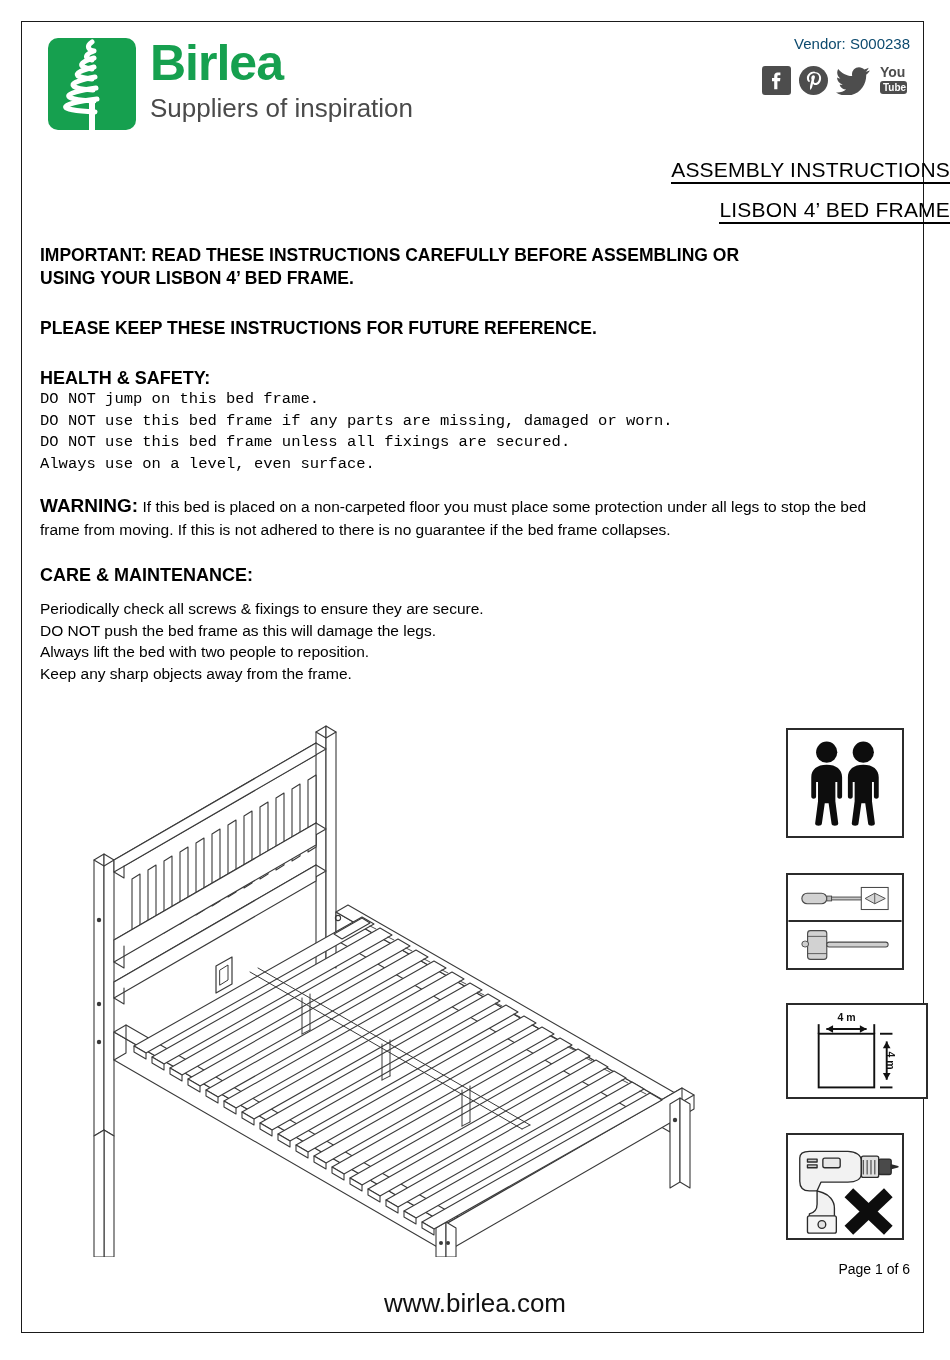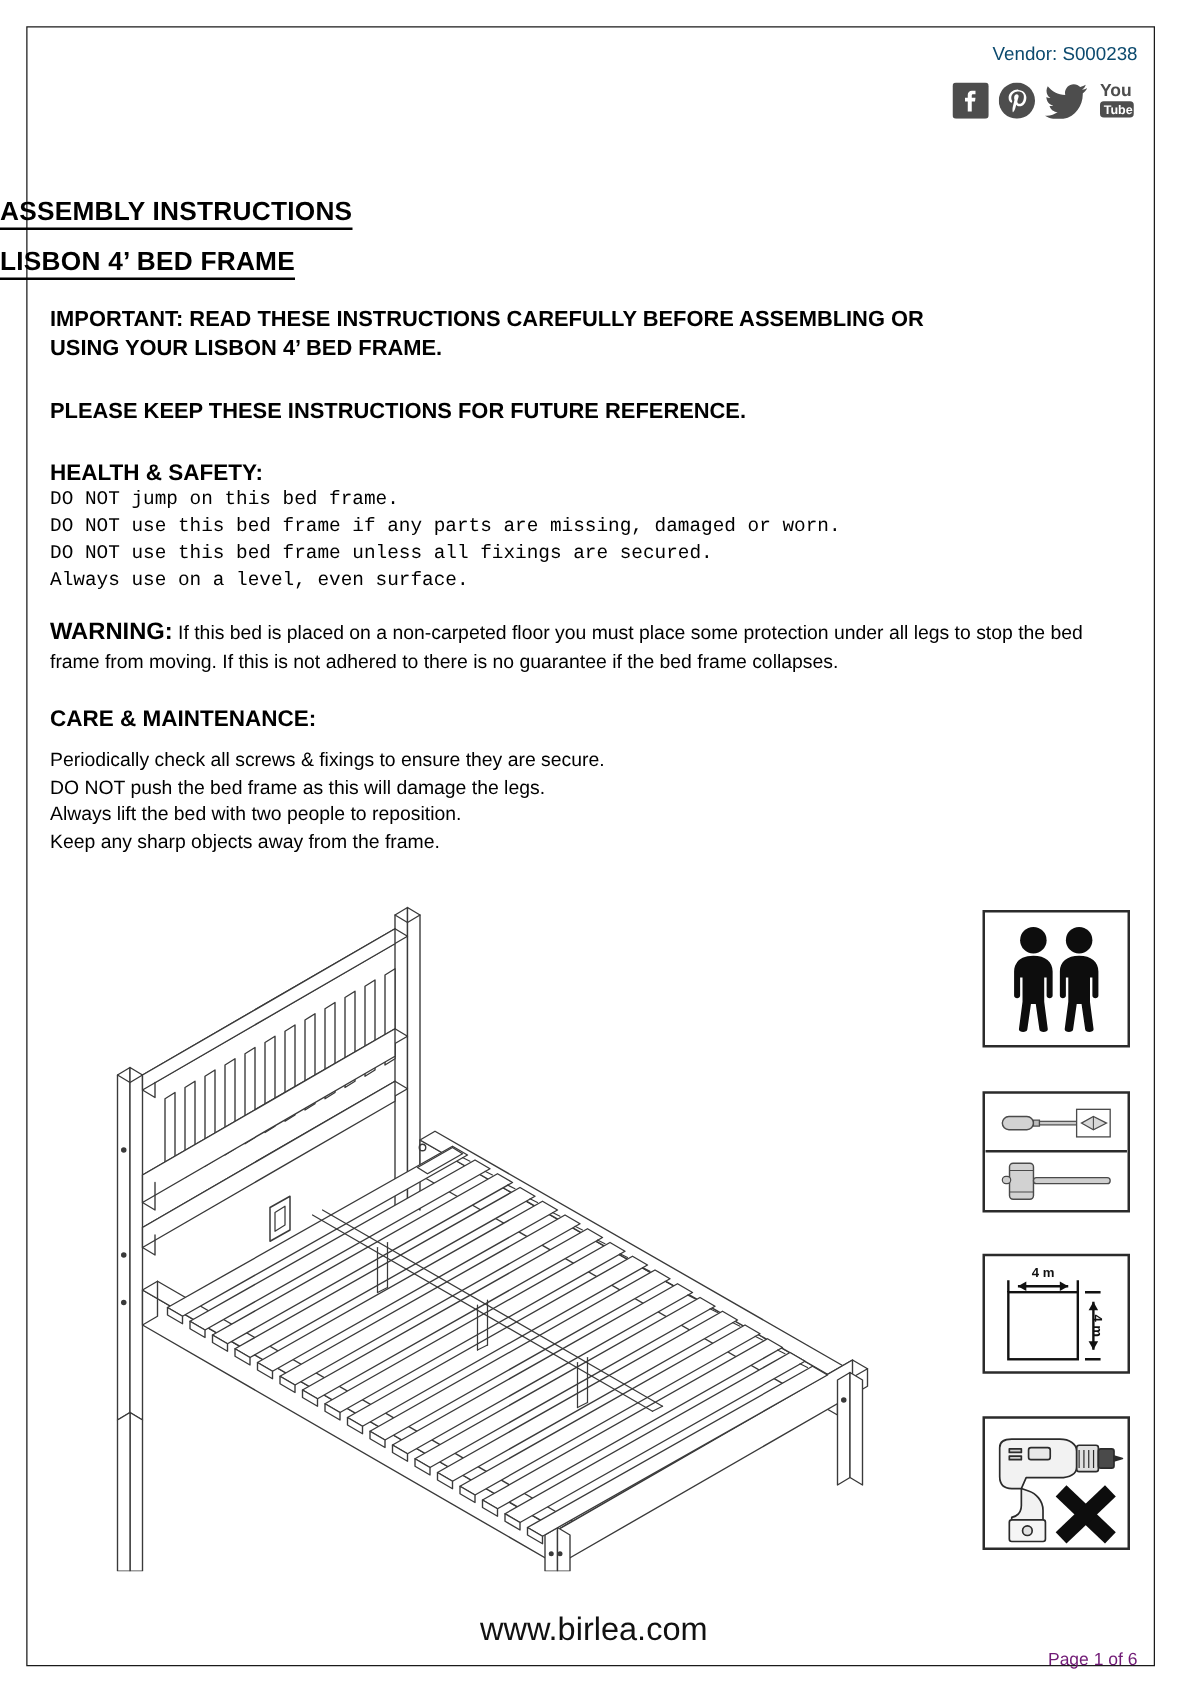--- a/index.html
+++ b/index.html
@@ -83,22 +83,22 @@
     display: flex;
     align-items: center;
     gap: 8px;
   }
   .social-ico { display:block; }
 
   
   .doc-title {
     position: absolute;
     left: 0; right: 0;
-    text-align: left;
-    font-weight: bold;
+    text-align: right;
+    font-weight: normal;
     font-size: 21px;
     letter-spacing: 0.2px;
   }
   .doc-title span {
     border-bottom: 2px solid #000;
     padding-bottom: 1px;
   }
   .title-1 { top: 158px; }
   .title-2 { top: 198px; }
 
@@ -150,48 +150,67 @@
 
   
   .icon-box {
     position: absolute;
     border: 2px solid #2b2b2b;
     background: #ffffff;
     box-sizing: border-box;
   }
   #box-people { left: 786px; top: 728px;  width: 118px; height: 110px; }
   #box-tools  { left: 786px; top: 873px;  width: 118px; height: 97px;  }
-  #box-space  { left: 786px; top: 1003px; width: 118px; height: 96px;  }
+  #box-space  { left: 786px; top: 1003px; width: 142px; height: 96px;  }
   #box-drill  { left: 786px; top: 1133px; width: 118px; height: 107px; }
   .icon-box svg { display:block; width:100%; height:100%; }
 
   
   .footer-url {
     position: absolute;
     left: 0; right: 0;
     top: 1288px;
     text-align: center;
     font-size: 26px;
     color: #111;
   }
   .footer-page {
     position: absolute;
     right: 40px;
-    top: 1319px;
+    top: 1261px;
     font-size: 14px;
-    color: #701a75;
+    color: #000000;
   }
 </style>
 </head>
 <body>
 
 <div class="page-border"></div>
 
 <div class="content">
 
+  <div class="logo-wrap">
+    <div class="logo-mark">
+      <svg viewBox="0 0 88 92" xmlns="http://www.w3.org/2000/svg" aria-hidden="true">
+        <g fill="none" stroke="#ffffff" stroke-width="5" stroke-linecap="round" stroke-linejoin="round">
+          <path d="M44 4 C38 8 40 12 46 13 C38 16 35 20 44 22"></path>
+          <path d="M46 20 C32 24 28 29 44 31"></path>
+          <path d="M46 29 C26 34 22 39 44 41"></path>
+          <path d="M47 39 C20 44 16 50 45 52"></path>
+          <path d="M48 50 C14 55 10 61 46 63"></path>
+          <path d="M49 61 C9 66 6 72 47 74"></path>
+        </g>
+        <rect x="41" y="60" width="6" height="32" fill="#ffffff"></rect>
+      </svg>
+    </div>
+    <div class="logo-text-block">
+      <div class="brand-name">Birlea</div>
+      <div class="brand-tagline">Suppliers of inspiration</div>
+    </div>
+  </div>
 
   <div class="vendor-line">Vendor: S000238</div>
 
   <div class="social-row">
 
     <span>
       <svg class="social-ico" width="29" height="29" viewBox="0 0 29 29" xmlns="http://www.w3.org/2000/svg">
         <rect x="0" y="0" width="29" height="29" rx="3" fill="#4d4d4d"></rect>
         <path d="M18.4 9.3h-2.0c-0.6 0-1.0 0.4-1.0 1.1v1.7h3.0l-0.4 3.1h-2.6v8.0h-3.2v-8.0h-2.2v-3.1h2.2v-2.1c0-2.2 1.3-3.5 3.3-3.5h2.9z" fill="#ffffff"></path>
       </svg>

